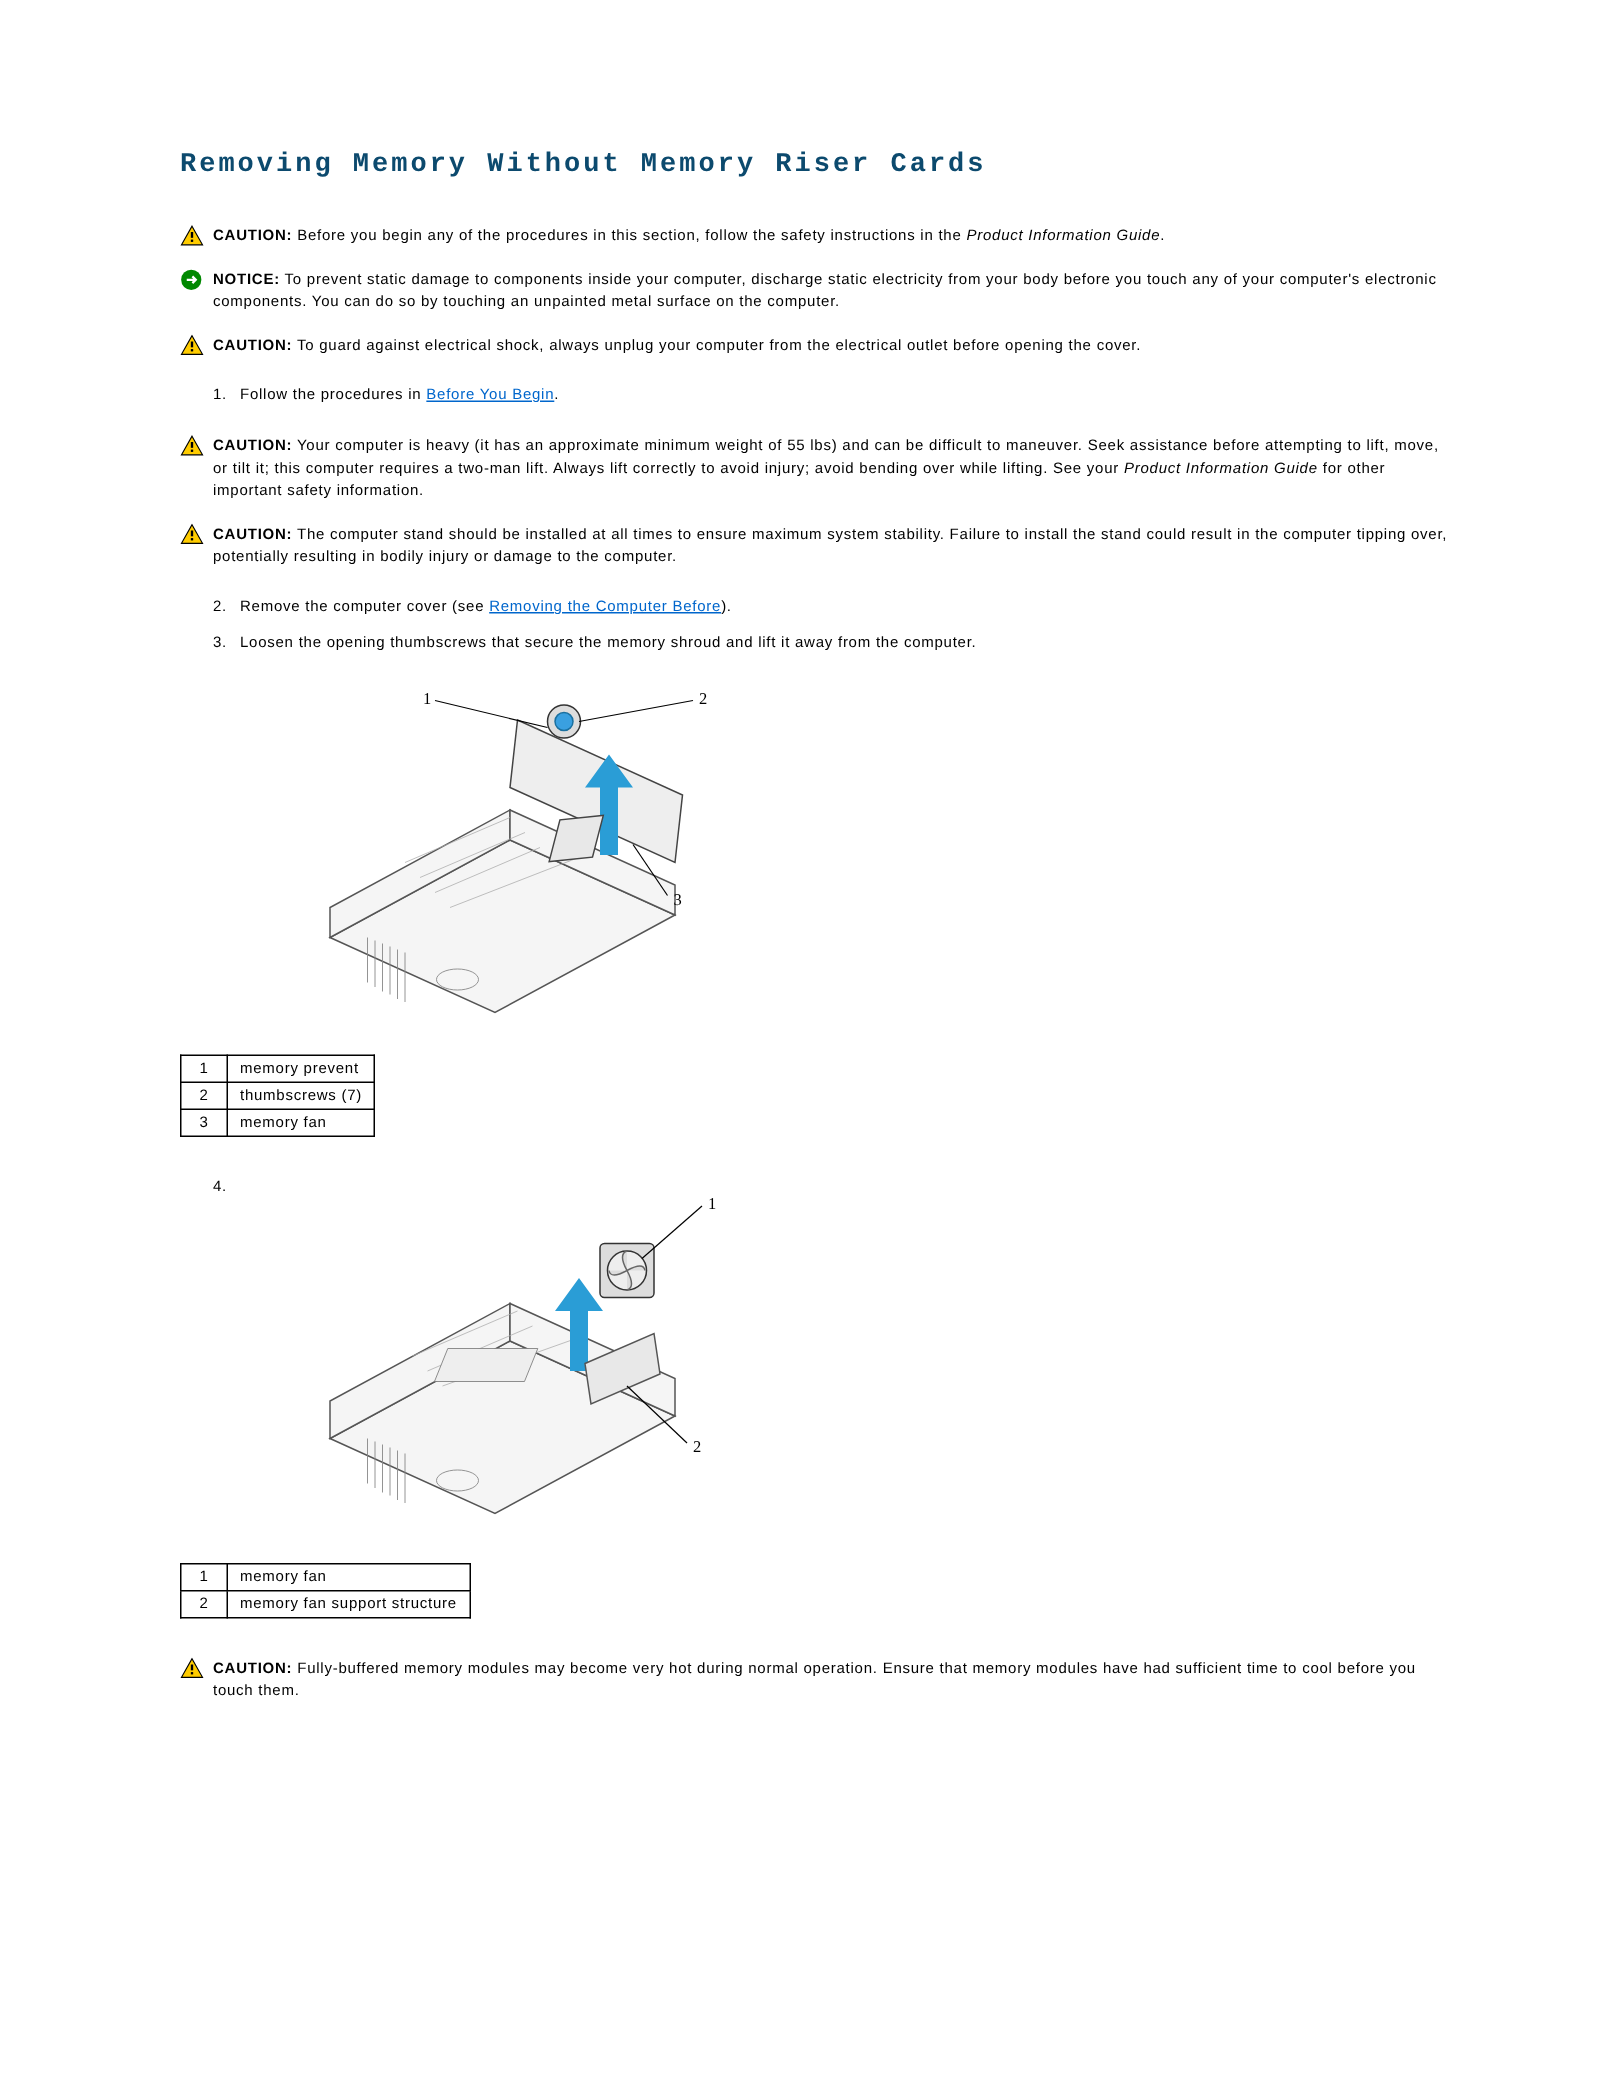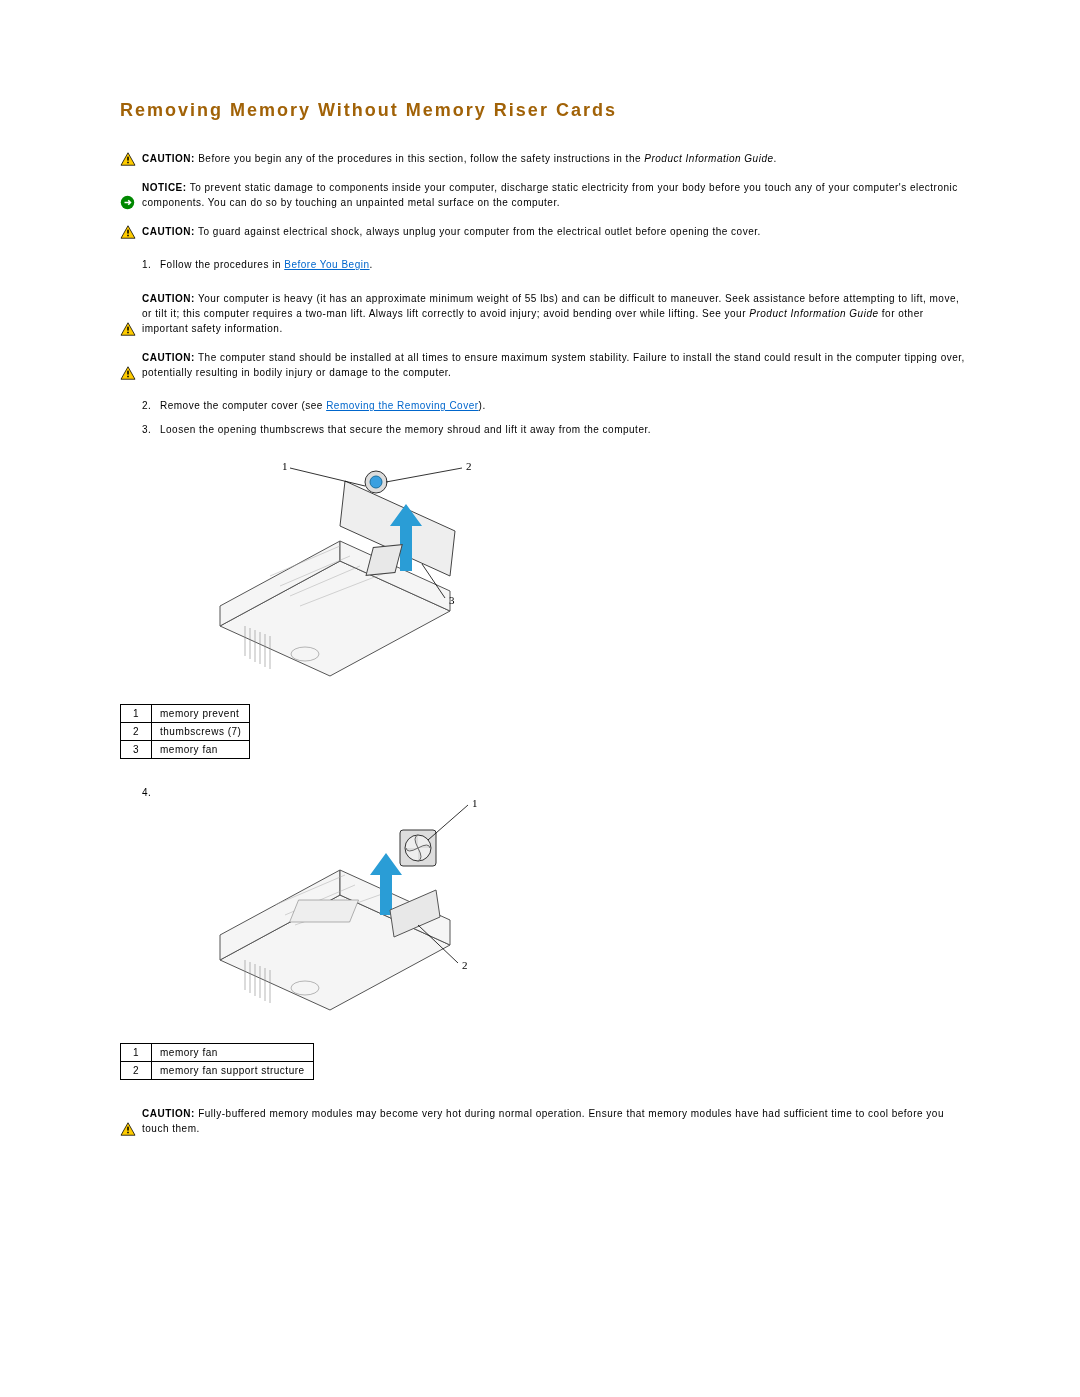--- a/index.html
+++ b/index.html
@@ -12,29 +12,30 @@
     letter-spacing: 0.5px;
   }
   .page {
     width: 1080px;
     min-height: 1397px;
     padding: 100px 115px 40px 120px;
     box-sizing: border-box;
     position: relative;
   }
   h2.section-title {
-    color: #a16207;
+    color: #0c4a6e;
     font-size: 18px;
     font-weight: 600;
     letter-spacing: 2px;
     margin: 0 0 30px 0;
+    font-family: Liberation Mono, monospace;
   }
   .notice-row {
     display: flex;
-    align-items: flex-end;
+    align-items: flex-start;
     margin-bottom: 14px;
     line-height: 1.5;
   }
   .icon-cell {
     width: 22px;
     flex: none;
     display: flex;
     align-items: flex-start;
     padding-top: 0px;
   }
@@ -165,21 +166,21 @@
       </span>
     </div>
     <div class="notice-text">
       <span class="bold-label">CAUTION:</span><span> The computer stand should be installed at all times to ensure maximum system stability. Failure to install the stand could result in the computer tipping over, potentially resulting in bodily injury or damage to the computer.</span>
     </div>
   </div>
 
   <ol class="steps">
     <li>
       <span class="num">2.</span>
-      <span>Remove the computer cover (see </span><a href="#" class="doc-link">Removing the Removing Cover</a><span>).</span>
+      <span>Remove the computer cover (see </span><a href="#" class="doc-link">Removing the Computer Before</a><span>).</span>
     </li>
     <li>
       <span class="num">3.</span>
       <span>Loosen the opening thumbscrews that secure the memory shroud and lift it away from the computer.</span>
     </li>
   </ol>
 
   <div class="figure">
     <svg width="300" height="230" viewBox="0 0 300 230">
 

